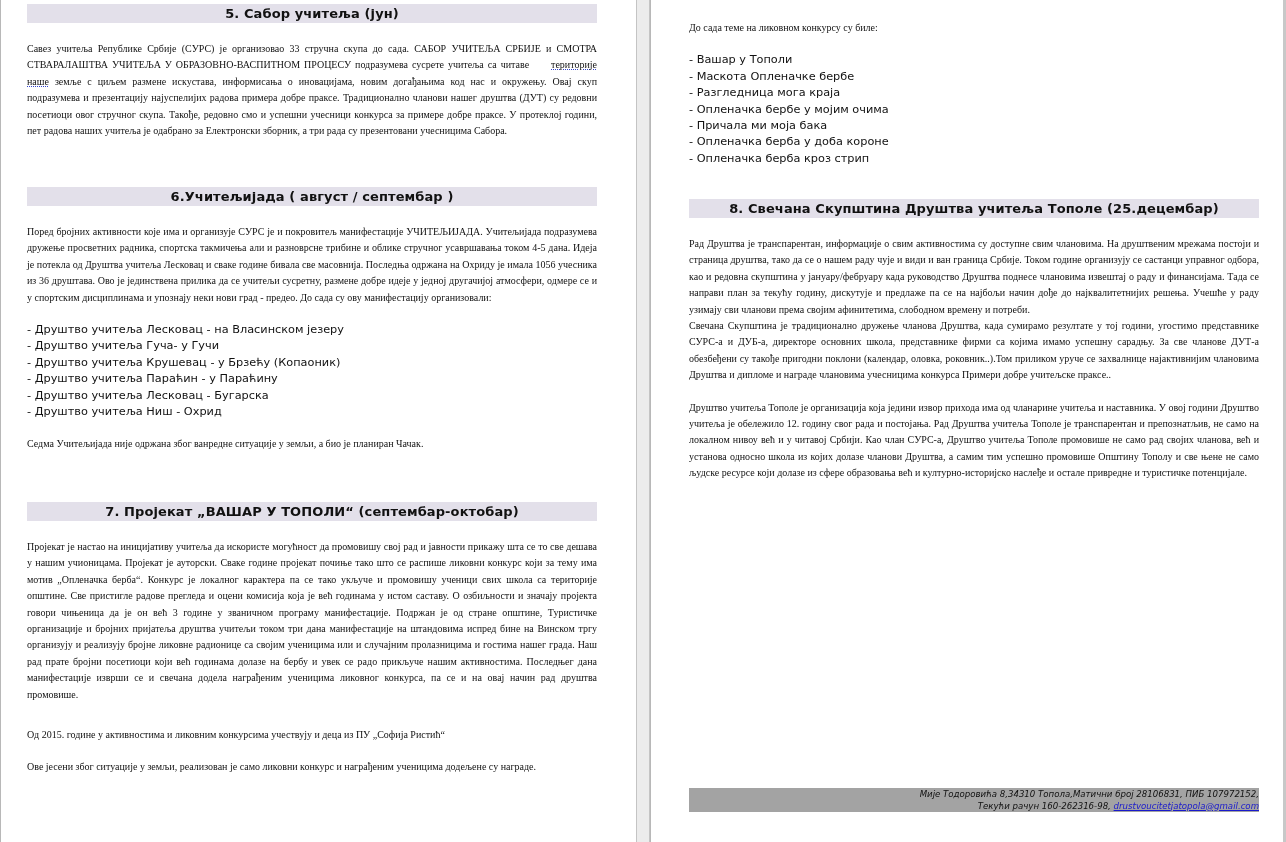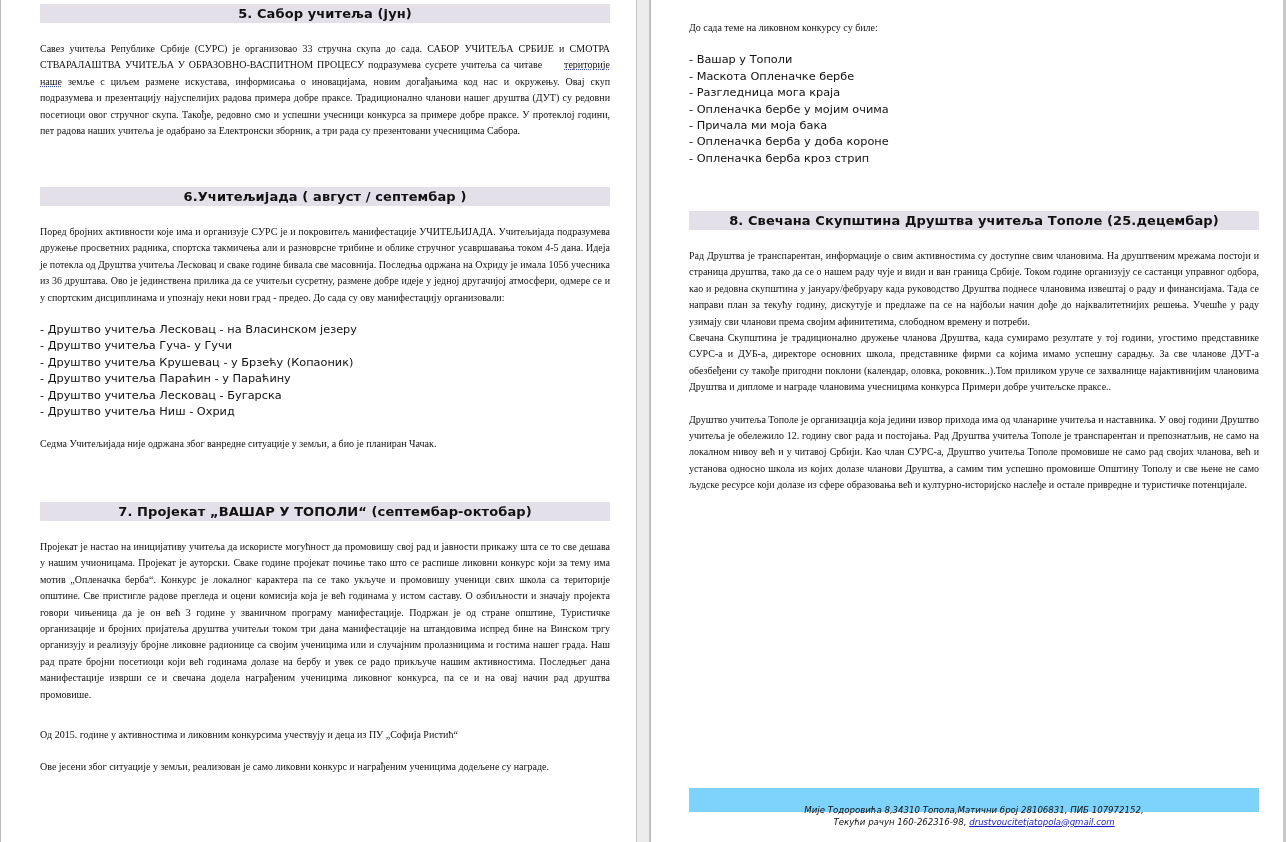--- a/index.html
+++ b/index.html
@@ -15,21 +15,21 @@
   }
   #page-left { left: 0; width: 636px; border-left: 1px solid #b8b8b8; box-sizing: border-box; }
   #page-right { left: 650px; width: 634px; border-left: 1px solid #b8b8b8; box-sizing: border-box; }
   .gutter {
     position: absolute; left: 636px; top: 0; width: 14px; height: 842px;
     background: #ececec; border-left: 1px solid #c4c4c4; border-right: 1px solid #c4c4c4; box-sizing: border-box;
   }
   .scroll-edge {
     position: absolute; left: 1283px; top: 0; width: 3px; height: 842px; background: #c8c8c8;
   }
-  .content { position: absolute; left: 39px; width: 570px; }
+  .content { position: absolute; left: 26px; width: 570px; }
   #page-right .content { left: 38px; width: 570px; }
   .heading {
     background: #e3e0ea;
     text-align: center;
     font-weight: bold;
     font-size: 13px;
     height: 19px; line-height: 19px;
     letter-spacing: 0.1px;
   }
   .para {
@@ -37,22 +37,22 @@
     line-height: 16.4px;
     text-align: justify;
     margin: 0;
     font-family: Liberation Serif, serif;
   }
   .list { margin: 0; padding: 0; list-style: none; font-size: 11.3px; line-height: 16.4px; }
   .list li { white-space: nowrap; }
   .squiggle { text-decoration: underline dotted #3344cc; margin-left: 18px; }
   .footer {
     position: absolute; left: 38px; top: 788px; width: 570px; height: 24px;
-    background: #7dd3fc; text-align: center;
-    font-size: 8.6px; line-height: 11.5px; font-style: italic; padding-top: 17px; box-sizing: border-box;
+    background: #a3a3a3; text-align: right;
+    font-size: 8.6px; line-height: 11.5px; font-style: italic; padding-top: 1px; box-sizing: border-box;
   }
   .footer a { color: #1a1acc; text-decoration: underline; }
 </style>
 </head>
 <body>
 
 <div class="page" id="page-left">
   <div class="content" style="top:4px;">
     <div class="heading">5. Сабор учитеља (јун)</div>
     <p class="para" style="margin-top:18px;"><span>Савез учитеља Републике Србије (СУРС) је организовао 33 стручна скупа до сада. САБОР УЧИТЕЉА СРБИЈЕ и СМОТРА СТВАРАЛАШТВА УЧИТЕЉА У ОБРАЗОВНО-ВАСПИТНОМ ПРОЦЕСУ подразумева сусрете учитеља са читаве </span><span class="squiggle">територије  наше</span><span> земље с циљем размене искустава, информисања о иновацијама, новим догађањима код нас и окружењу. Овај скуп подразумева и презентацију најуспелијих радова примера добре праксе. Традиционално чланови нашег друштва (ДУТ)  су редовни посетиоци овог стручног скупа. Такође, редовно смо и успешни учесници конкурса за примере добре праксе. У протеклој години, пет радова наших учитеља је одабрано за Електронски зборник, а три рада су презентовани учесницима Сабора.</span></p>
@@ -89,21 +89,21 @@
       <li>- Вашар у Тополи</li>
       <li>- Маскота Опленачке бербе</li>
       <li>- Разгледница мога краја</li>
       <li>- Опленачка бербе у мојим очима</li>
       <li>- Причала ми моја бака</li>
       <li>- Опленачка берба у доба короне</li>
       <li>- Опленачка берба кроз стрип</li>
     </ul>
   </div>
 
-  <div class="content" style="top:199px;margin-top:12px;">
+  <div class="content" style="top:199px;">
     <div class="heading">8. Свечана Скупштина Друштва учитеља Тополе (25.децембар)</div>
     <p class="para" style="margin-top:18px;">Рад Друштва је транспарентан, информације о свим активностима су доступне свим члановима. На друштвеним мрежама постоји и страница друштва, тако да се о нашем раду чује и види и ван граница Србије. Током године организују се састанци управног одбора, као и редовна скупштина у јануару/фебруару када руководство Друштва поднесе члановима  извештај о раду и финансијама. Тада се направи план за текућу годину, дискутује  и предлаже па се на најбољи начин дође до најквалитетнијих решења. Учешће у раду узимају сви чланови према својим афинитетима, слободном времену и потреби.</p>
     <p class="para">Свечана Скупштина је традиционално дружење  чланова Друштва, када сумирамо резултате у тој години, угостимо представнике СУРС-а и ДУБ-а, директоре основних школа, представнике фирми са којима имамо успешну сарадњу. За све чланове ДУТ-а обезбеђени су такође пригодни поклони (календар, оловка, роковник..).Том приликом уруче се захвалнице најактивнијим члановима Друштва и дипломе и награде члановима учесницима конкурса Примери добре учитељске праксе..</p>
     <p class="para" style="margin-top:16px;">Друштво учитеља Тополе је организација која једини извор прихода има од чланарине учитеља и наставника. У овој години Друштво учитеља је обележило 12. годину свог рада и постојања. Рад Друштва  учитеља Тополе је транспарентан и препознатљив, не само на локалном нивоу већ и у читавој Србији. Као члан СУРС-а, Друштво учитеља  Тополе промовише не само рад својих чланова, већ и установа односно школа из којих долазе чланови Друштва, а самим тим успешно промовише Општину Тополу и све њене не само људске ресурсе који долазе из сфере образовања већ и културно-историјско наслеђе и остале привредне и туристичке потенцијале.</p>
   </div>
 
   <div class="footer">
     <div>Мије Тодоровића 8,34310 Топола,Матични број 28106831,  ПИБ 107972152,</div>
     <div><span>Текући рачун 160-262316-98, </span><a>drustvoucitetjatopola@gmail.com</a></div>
   </div>

